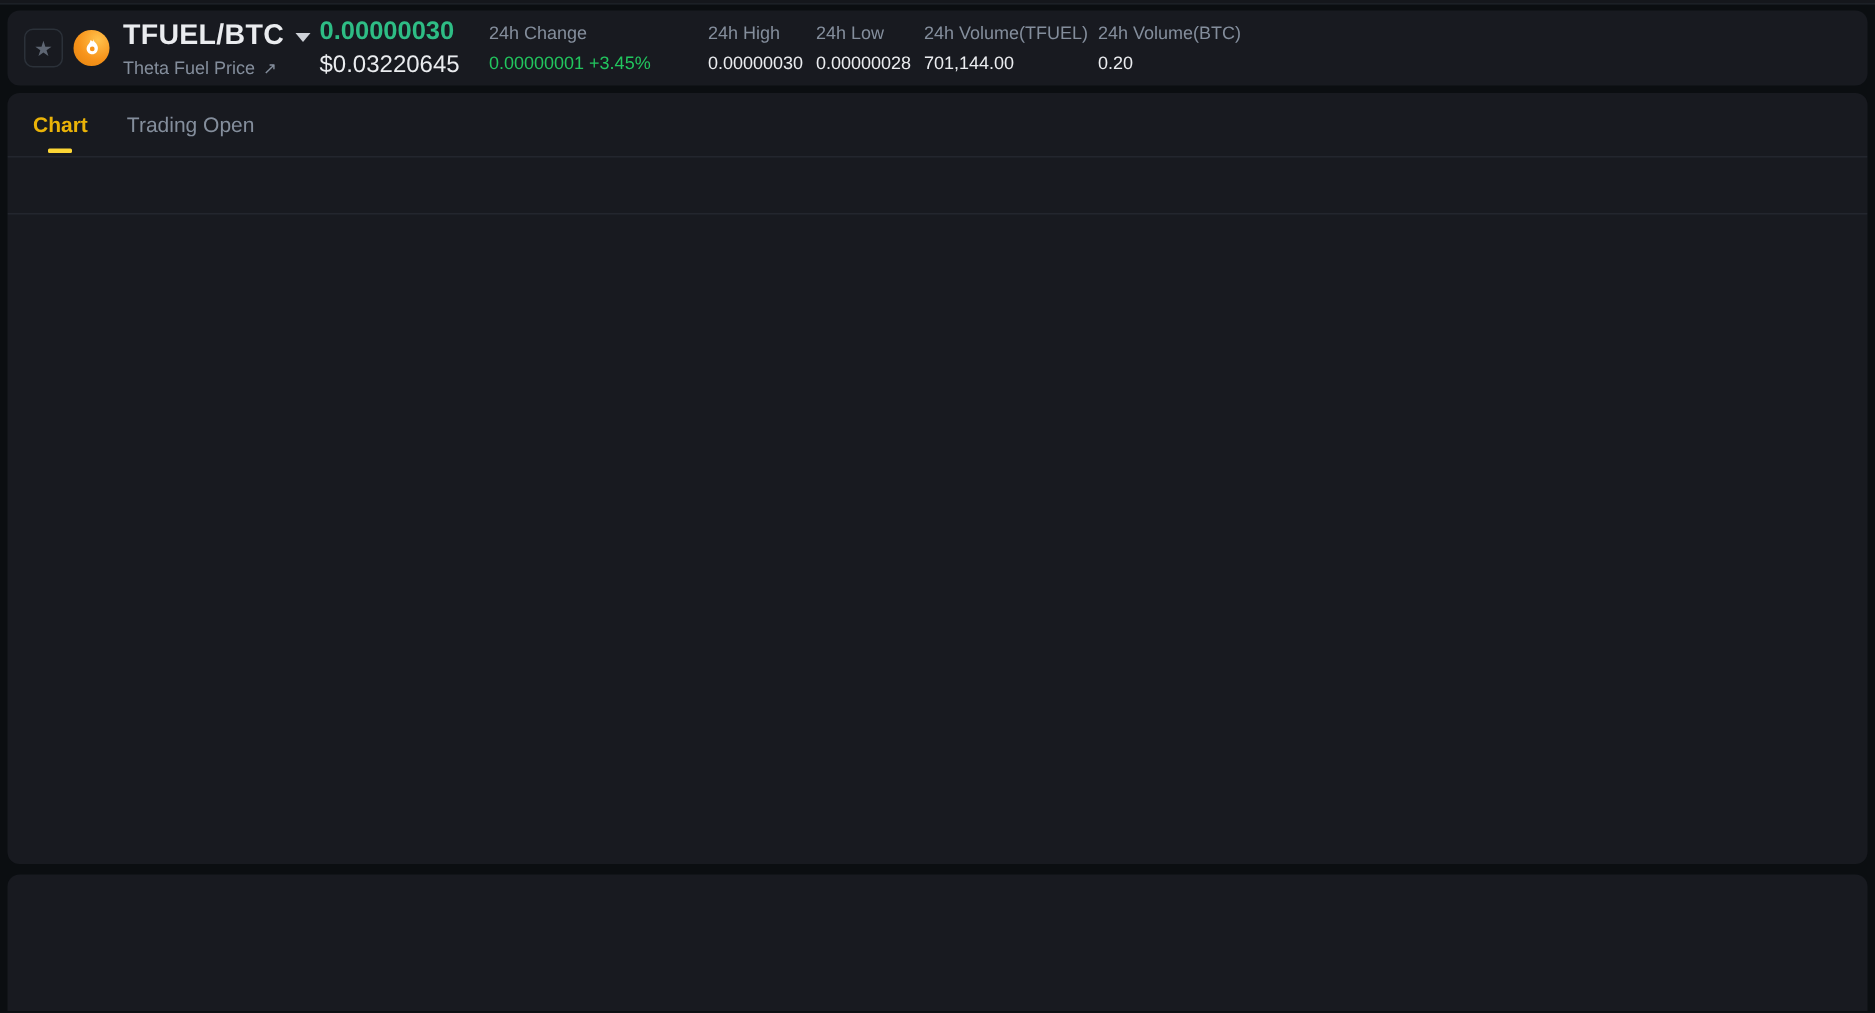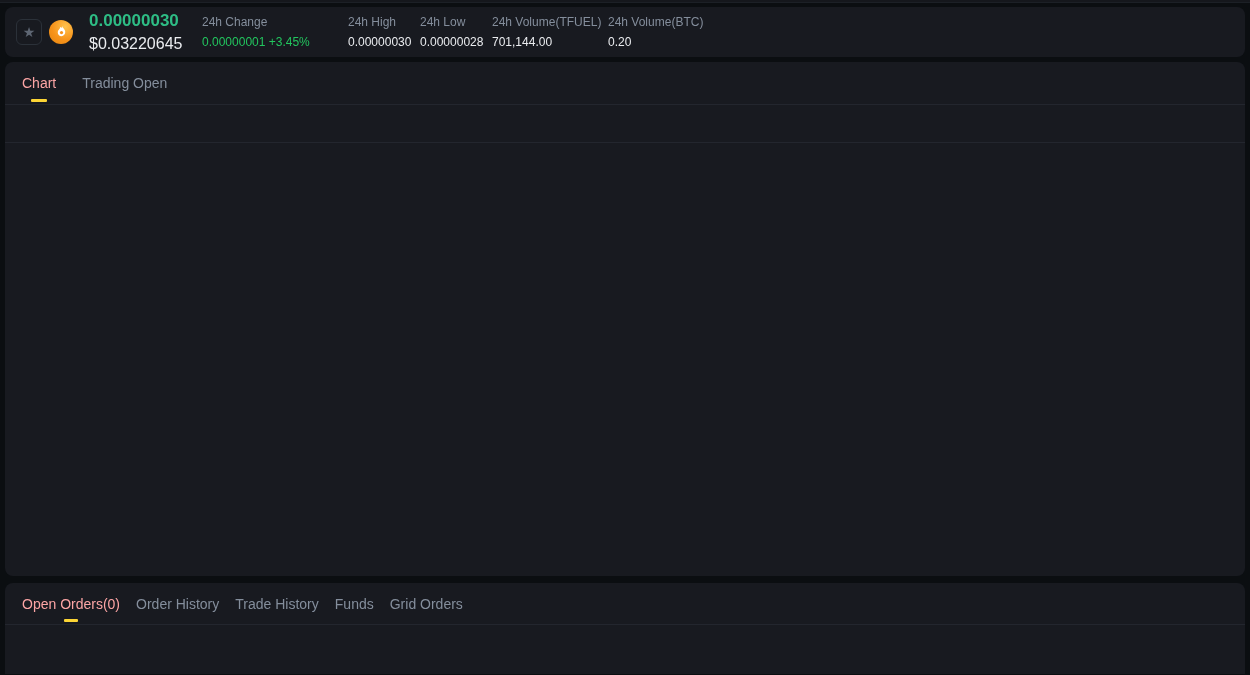--- a/index.html
+++ b/index.html
@@ -85,21 +85,21 @@
     display: flex; align-items: stretch;
     padding: 0 17px; gap: 26px;
     border-bottom: 1px solid #23262e;
   }
   .tab {
     position: relative;
     display: flex; align-items: center;
     font-size: 14px; color: #848e9c;
     cursor: pointer; white-space: nowrap;
   }
-  .tab.active { color: #fca5a5; font-weight: 400; }
+  .tab.active { color: #eab308; font-weight: 700; }
   .tab.active::after {
     content: "";
     position: absolute; bottom: 2px; left: 50%;
     transform: translateX(-50%);
     width: 16px; height: 3px; border-radius: 1px;
     background: #fcd535;
   }
   .toolbar-row { height: 38px; flex: none; border-bottom: 1px solid #23262e; }
   .chart-body { flex: 1; }
 
@@ -132,20 +132,30 @@
     <span>★</span>
   </button>
 
   <div class="coin">
     <svg width="15" height="15" viewBox="0 0 16 16" aria-hidden="true">
       <path fill="#ffffff" d="M8.6 1.1c.3 2.2 3.2 3.1 3.4 6.1.2 2.6-1.7 4.7-4 4.7S3.8 9.9 4 7.6c.12-1.5 1.05-2.45 1.75-3.35.52-.68.85-1.35.85-2.25.95.3 1.8.65 2 1.1z"></path>
       <circle cx="8" cy="8.1" r="1.7" fill="#f7931a"></circle>
     </svg>
   </div>
 
+  <div class="pair-block">
+    <div class="pair-title">
+      <span>TFUEL/BTC</span>
+      <span class="caret"></span>
+    </div>
+    <div class="pair-sub">
+      <span>Theta Fuel Price</span>
+      <span class="ext">↗</span>
+    </div>
+  </div>
 
   <div class="price-block">
     <div class="price-main">0.00000030</div>
     <div class="price-fiat">$0.03220645</div>
   </div>
 
   <div class="stats">
     <div class="stat w-change">
       <div class="stat-label">24h Change</div>
       <div class="stat-value positive">0.00000001 +3.45%</div>
@@ -172,21 +182,14 @@
 <div class="main-panel">
   <div class="tabs-row">
     <div class="tab active">Chart</div>
     <div class="tab">Trading Open</div>
   </div>
   <div class="toolbar-row"></div>
   <div class="chart-body"></div>
 </div>
 
 <div class="orders-panel">
-  <div class="orders-tabs">
-    <div class="tab active">Open Orders(0)</div>
-    <div class="tab">Order History</div>
-    <div class="tab">Trade History</div>
-    <div class="tab">Funds</div>
-    <div class="tab">Grid Orders</div>
-  </div>
   <div class="orders-body"></div>
 </div>
 
 </body></html>

